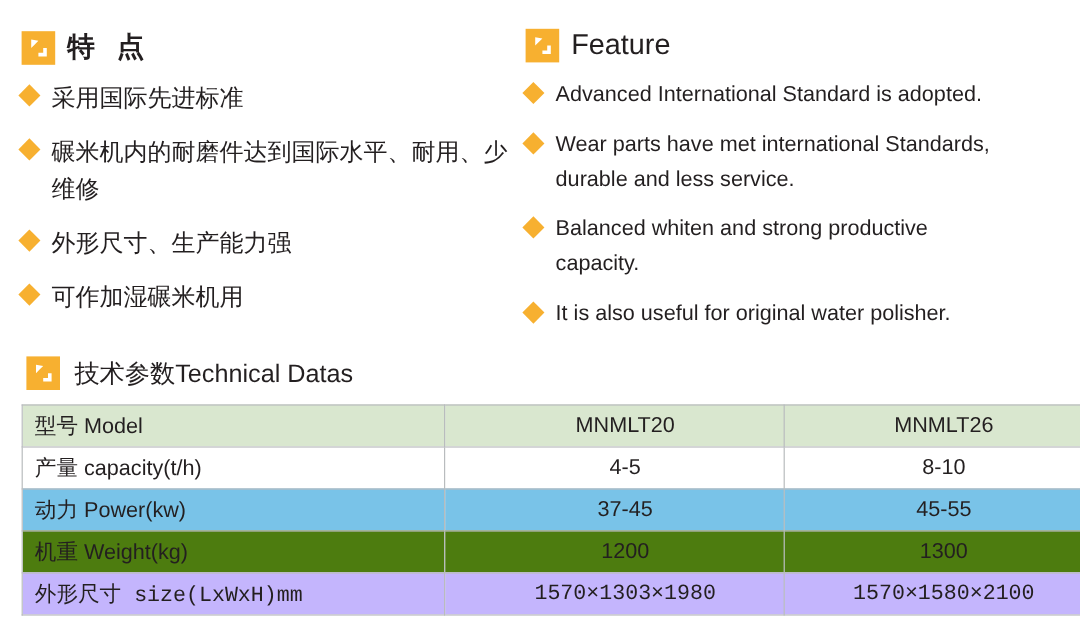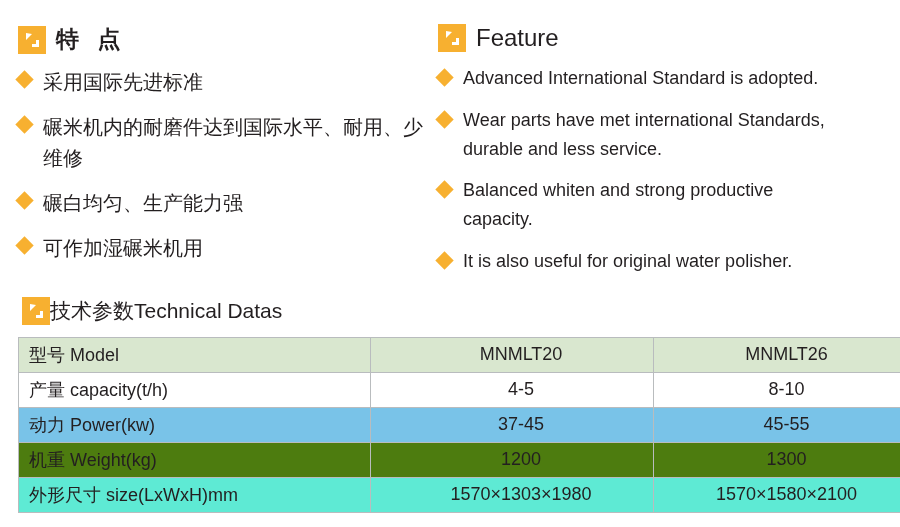--- a/index.html
+++ b/index.html
@@ -92,20 +92,21 @@
     color: #231f20;
   }
   .col-right .bullet { margin-bottom: 13px; }
   .col-right .diamond { margin-top: 7px; }
 
   
   .params-head {
     margin-top: 8px;
     display: flex;
     align-items: center;
+    gap: 12px;
     padding-left: 4px;
   }
   .params-title {
     font-size: 21px;
     color: #231f20;
   }
 
   
   table.spec {
     margin-top: 12px;
@@ -123,21 +124,21 @@
     padding-left: 10px;
     text-align: left;
   }
   td.val {
     text-align: center;
   }
   .row-model td { background: #d9e7cf; }
   .row-cap td { background: #ffffff; }
   .row-power td { background: #79c3e8; }
   .row-weight td { background: #4d7c0f; }
-  .row-size td { background: #5eead4; }
+  .row-size td { background: #c4b5fd; font-family: Liberation Mono, monospace; }
   .c1 { width: 340px; }
   .c2 { width: 262px; padding-left: 19px; }
   .c3 { width: 263px; }
 </style>
 </head>
 <body>
 
 <div class="page">
 
   <div class="cols">
@@ -155,21 +156,21 @@
         <div class="bullet">
           <span class="diamond"></span>
           <span class="b-text-cn">采用国际先进标准</span>
         </div>
         <div class="bullet">
           <span class="diamond"></span>
           <span class="b-text-cn">碾米机内的耐磨件达到国际水平、耐用、少维修</span>
         </div>
         <div class="bullet">
           <span class="diamond"></span>
-          <span class="b-text-cn">碾白均匀、生产能力强</span>
+          <span class="b-text-cn">外形尺寸、生产能力强</span>
         </div>
         <div class="bullet">
           <span class="diamond"></span>
           <span class="b-text-cn">可作加湿碾米机用</span>
         </div>
       </div>
     </div>
 
     <div class="col-right">
       <div class="section-head">

